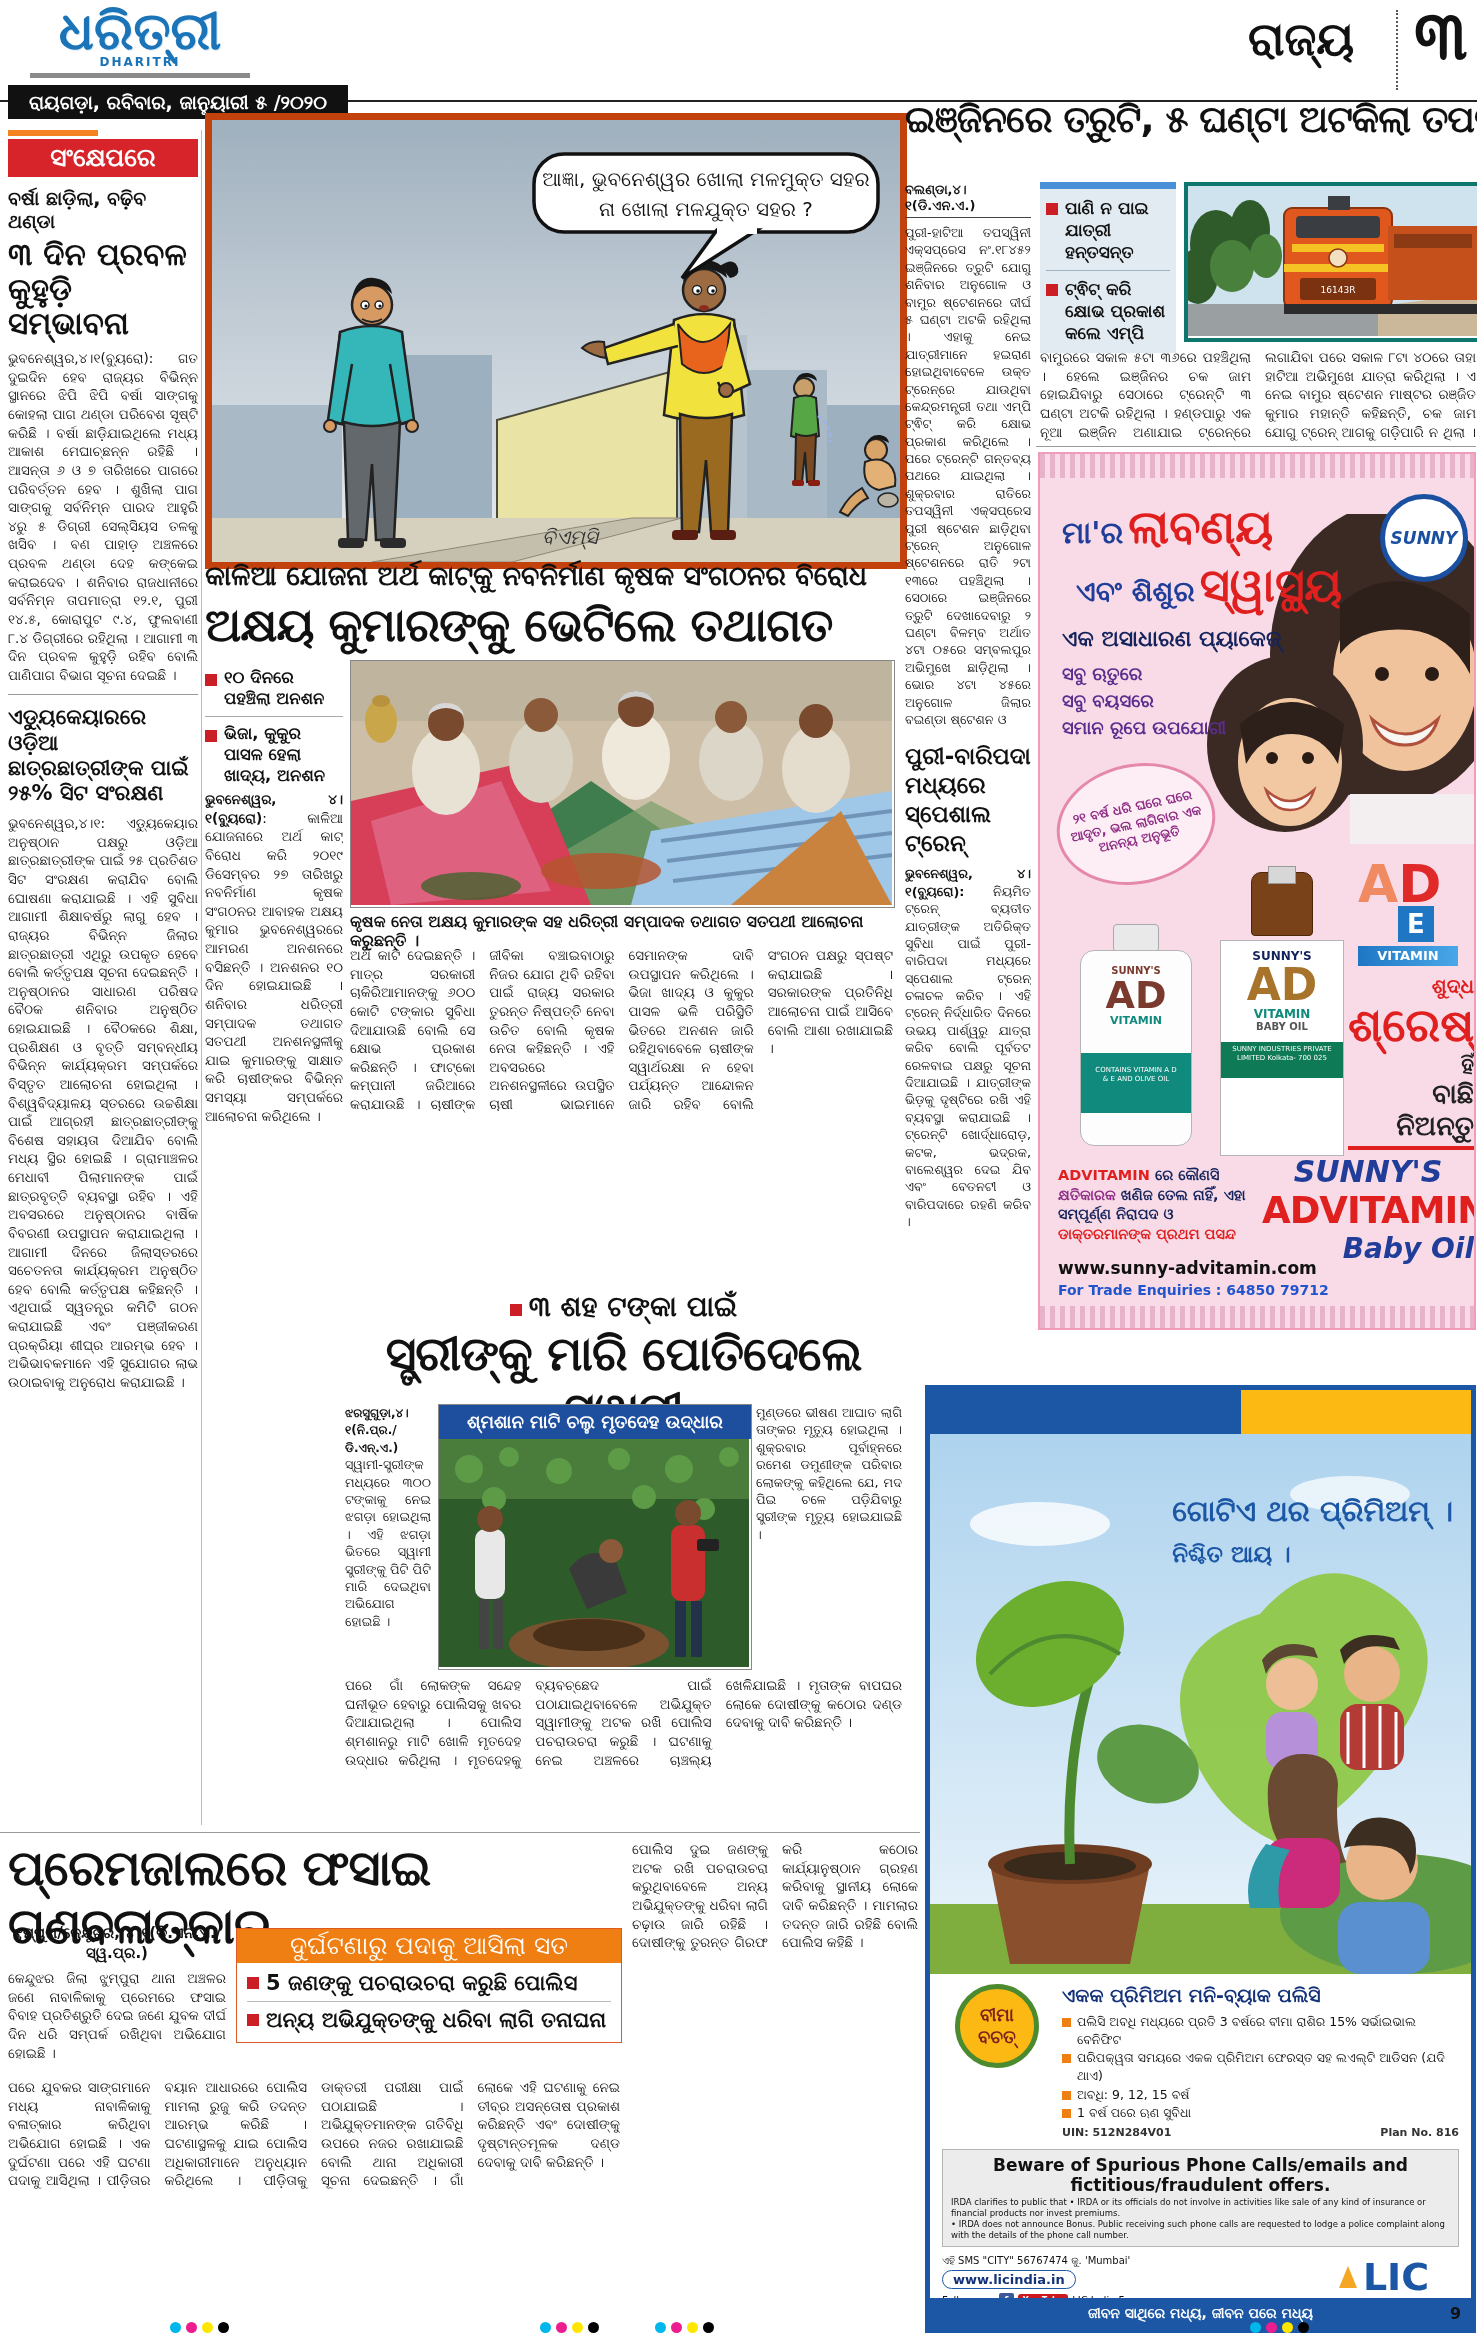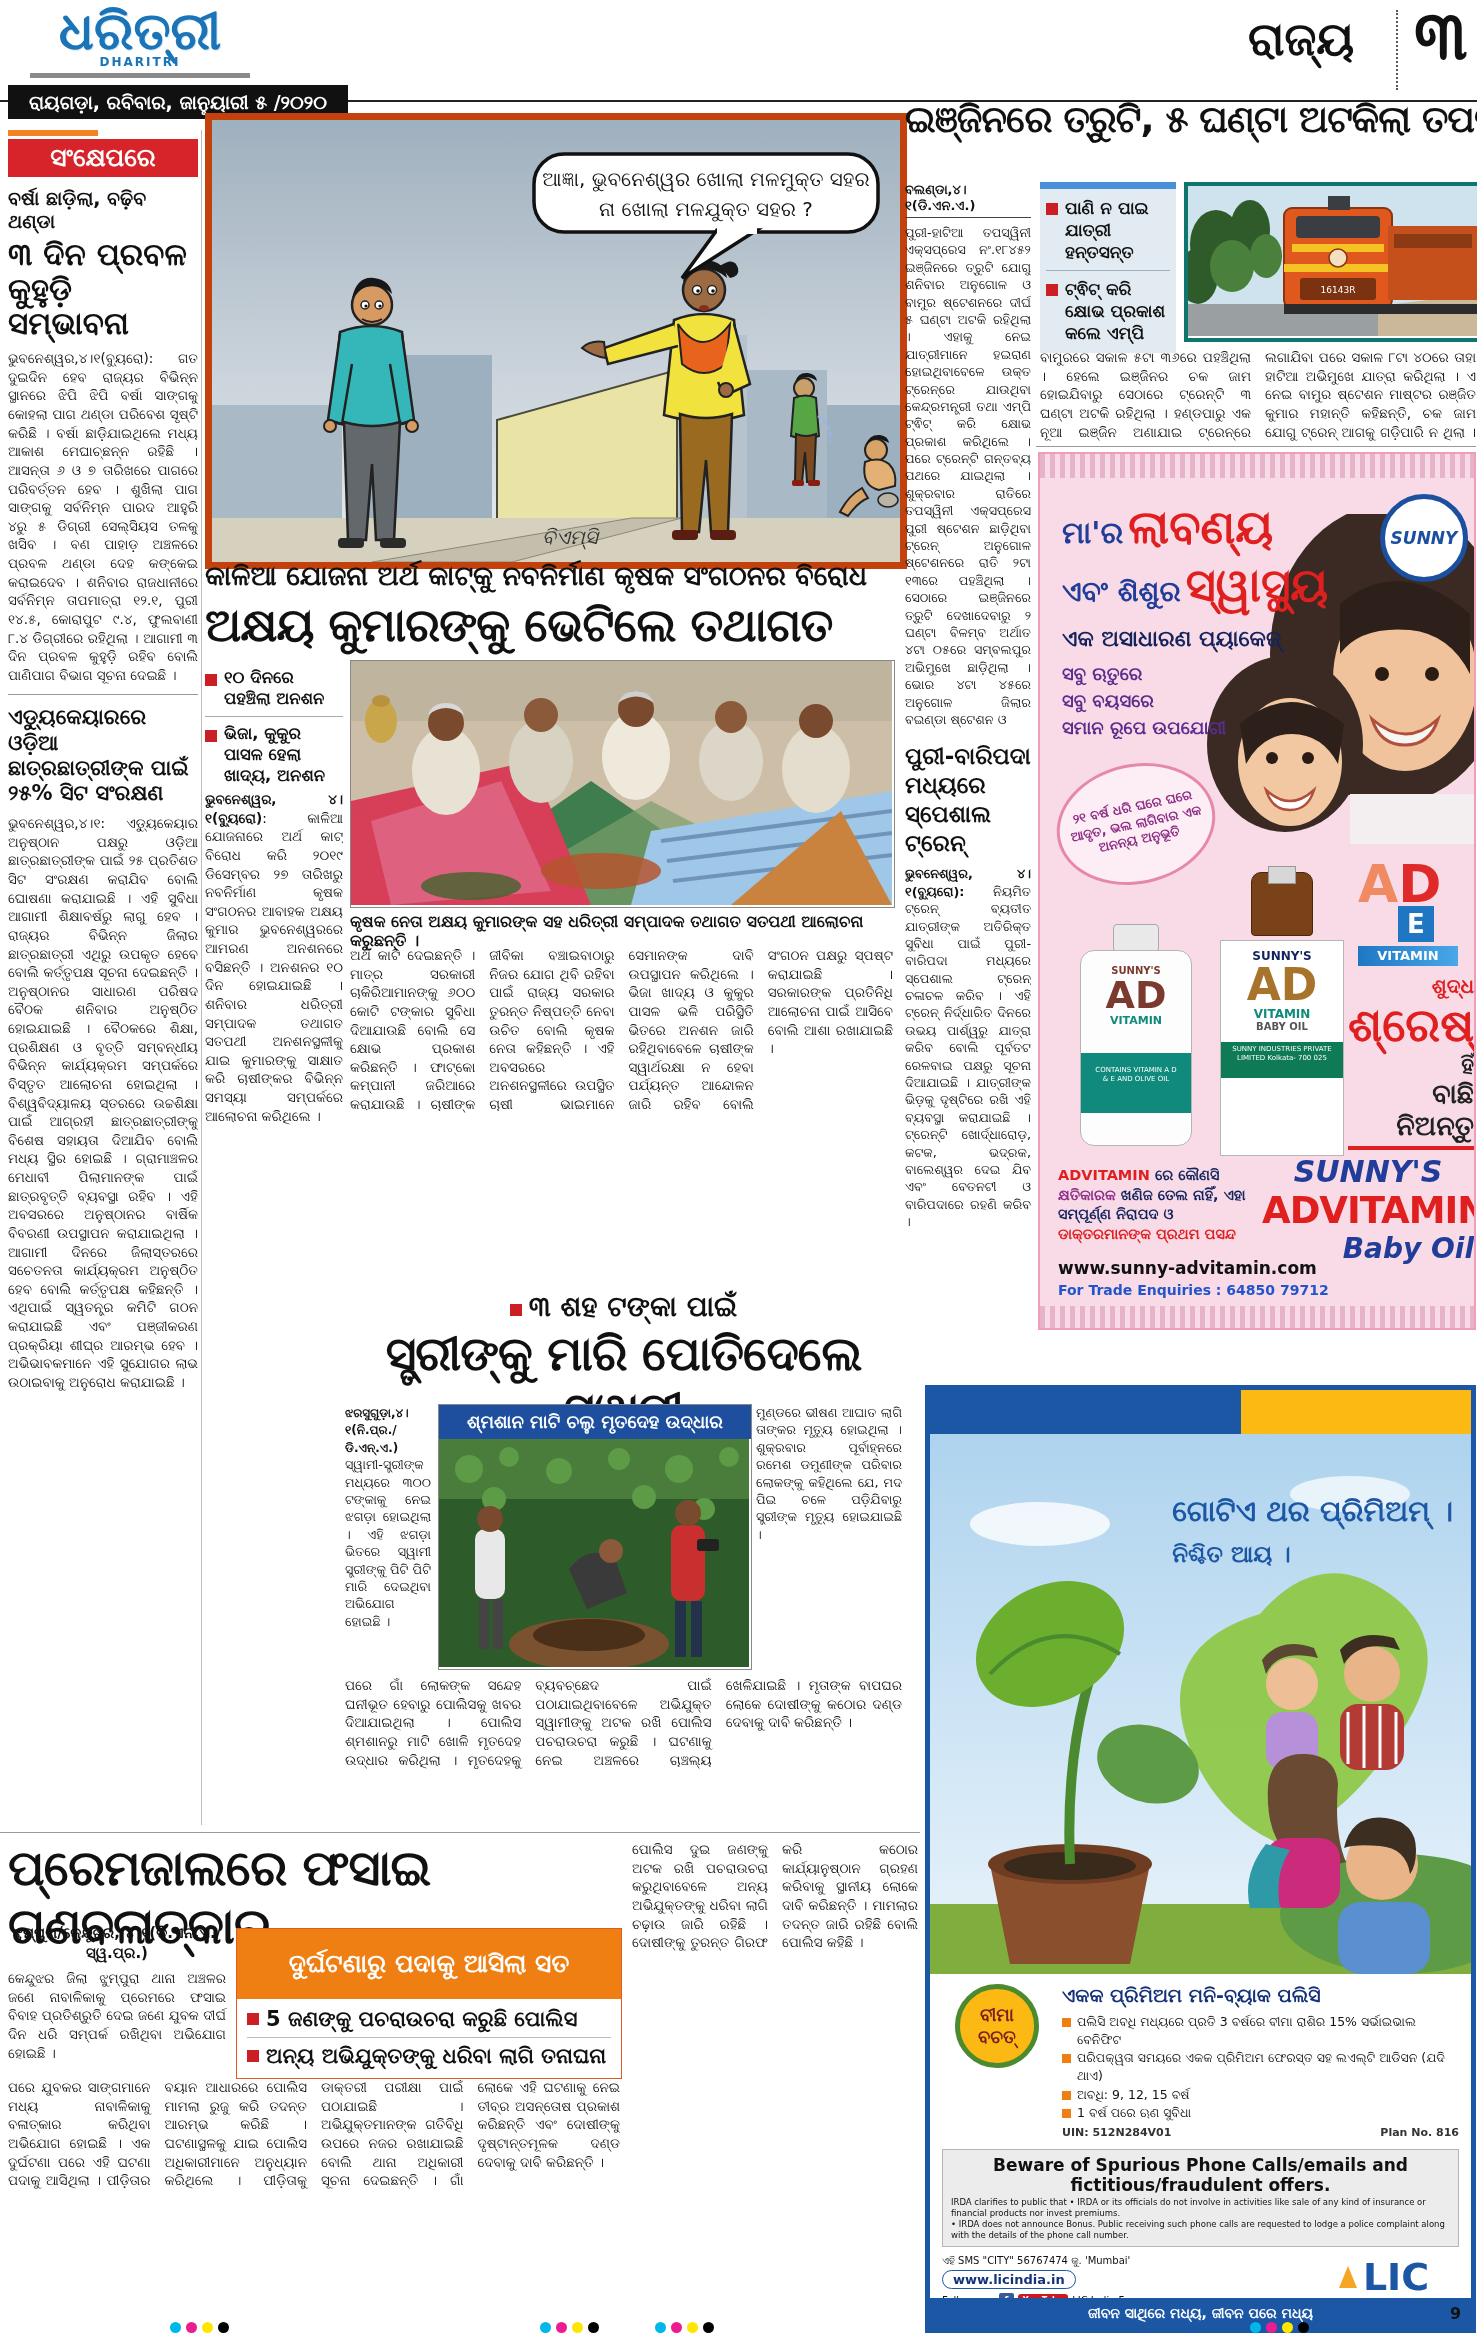--- a/index.html
+++ b/index.html
@@ -243,21 +243,21 @@
 
   <div class="abs" style="left:0;top:1832px;width:920px;border-top:1px solid #999;"></div>
   <div class="abs" style="left:8px;top:1840px;width:612px;font-size:49px;font-weight:bold;letter-spacing:-1px;">ପ୍ରେମଜାଲରେ ଫସାଇ ଗଣବଳାତ୍କାର</div>
 
   <div class="abs" style="left:8px;top:1924px;width:218px;">
     <div class="dl" style="font-size:15px;line-height:1.3;">ଝୁମ୍ପୁରା/କେନ୍ଦୁଝର, ୪।୧(ଡି.ଏନ.ଏ./ସ୍ୱ.ପ୍ର.)</div>
     <div class="bt jt" style="margin-top:6px;">କେନ୍ଦୁଝର ଜିଲା ଝୁମ୍ପୁରା ଥାନା ଅଞ୍ଚଳର ଜଣେ ନାବାଳିକାକୁ ପ୍ରେମରେ ଫସାଇ ବିବାହ ପ୍ରତିଶ୍ରୁତି ଦେଇ ଜଣେ ଯୁବକ ଦୀର୍ଘ ଦିନ ଧରି ସମ୍ପର୍କ ରଖିଥିବା ଅଭିଯୋଗ ହୋଇଛି ।</div>
   </div>
 
   <div class="abs" style="left:236px;top:1928px;width:384px;border:1px solid #e05a24;">
-    <div style="background:#f07f13;color:#fff;font-size:25px;font-weight:bold;text-align:center;padding:20px 4px;">ଦୁର୍ଘଟଣାରୁ ପଦାକୁ ଆସିଲା ସତ</div>
+    <div style="background:#f07f13;color:#fff;font-size:25px;font-weight:normal;text-align:center;padding:2px 4px;">ଦୁର୍ଘଟଣାରୁ ପଦାକୁ ଆସିଲା ସତ</div>
     <div class="bullet-row" style="font-size:21px;padding:8px 10px 4px;">
         <span class="redsq"></span>
         <span>5 ଜଣଙ୍କୁ ପଚରାଉଚରା କରୁଛି ପୋଲିସ</span>
       </div>
     <div style="border-top:1px solid #bbb;margin:2px 10px;"></div>
     <div class="bullet-row" style="font-size:21px;padding:4px 10px 10px;">
         <span class="redsq"></span>
         <span>ଅନ୍ୟ ଅଭିଯୁକ୍ତଙ୍କୁ ଧରିବା ଲାଗି ତନାଘନା</span>
       </div>
   </div>
@@ -351,21 +351,21 @@
       <rect x="150" y="280" width="126" height="50" fill="#f3eef0"></rect>
     </svg>
 
     <div class="abs" style="left:340px;top:40px;width:78px;height:78px;border-radius:50%;background:#fff;border:5px solid #1b4fa0;display:flex;align-items:center;justify-content:center;">
       <span style="color:#1b4fa0;font-weight:bold;font-style:italic;font-size:17px;">SUNNY</span>
     </div>
     <div class="abs" style="left:22px;top:46px;">
       <span style="color:#1f3d99;font-weight:bold;font-size:30px;">ମା'ର</span>
       <span style="color:#e01f1f;font-weight:bold;font-size:46px;">ଲାବଣ୍ୟ</span>
     </div>
-    <div class="abs" style="left:22px;top:104px;">
+    <div class="abs" style="left:36px;top:104px;">
       <span style="color:#1f3d99;font-weight:bold;font-size:28px;">ଏବଂ ଶିଶୁର</span>
       <span style="color:#e01f1f;font-weight:bold;font-size:46px;">ସ୍ୱାସ୍ଥ୍ୟ</span>
     </div>
     <div class="abs" style="left:22px;top:172px;color:#14235c;font-weight:bold;font-size:22px;">ଏକ ଅସାଧାରଣ ପ୍ୟାକେଜ୍</div>
     <div class="abs" style="left:22px;top:206px;color:#5b2d8e;font-weight:bold;font-size:18px;line-height:1.5;">
       <div>ସବୁ ଋତୁରେ</div>
         <div>ସବୁ ବୟସରେ</div>
         <div>ସମାନ ରୂପେ ଉପଯୋଗୀ</div>
     </div>
     <div class="abs ctr" style="left:16px;top:310px;width:160px;height:120px;border:3px solid #e687ac;border-radius:50%;background:#fdeef5;transform:rotate(-12deg);display:flex;align-items:center;justify-content:center;padding:8px;box-sizing:border-box;font-size:13px;font-weight:bold;color:#8e2d86;line-height:1.3;">୨୧ ବର୍ଷ ଧରି ଘରେ ଘରେ ଆଦୃତ, ଭଲ ଲାଗିବାର ଏକ ଅନନ୍ୟ ଅନୁଭୂତି</div>

